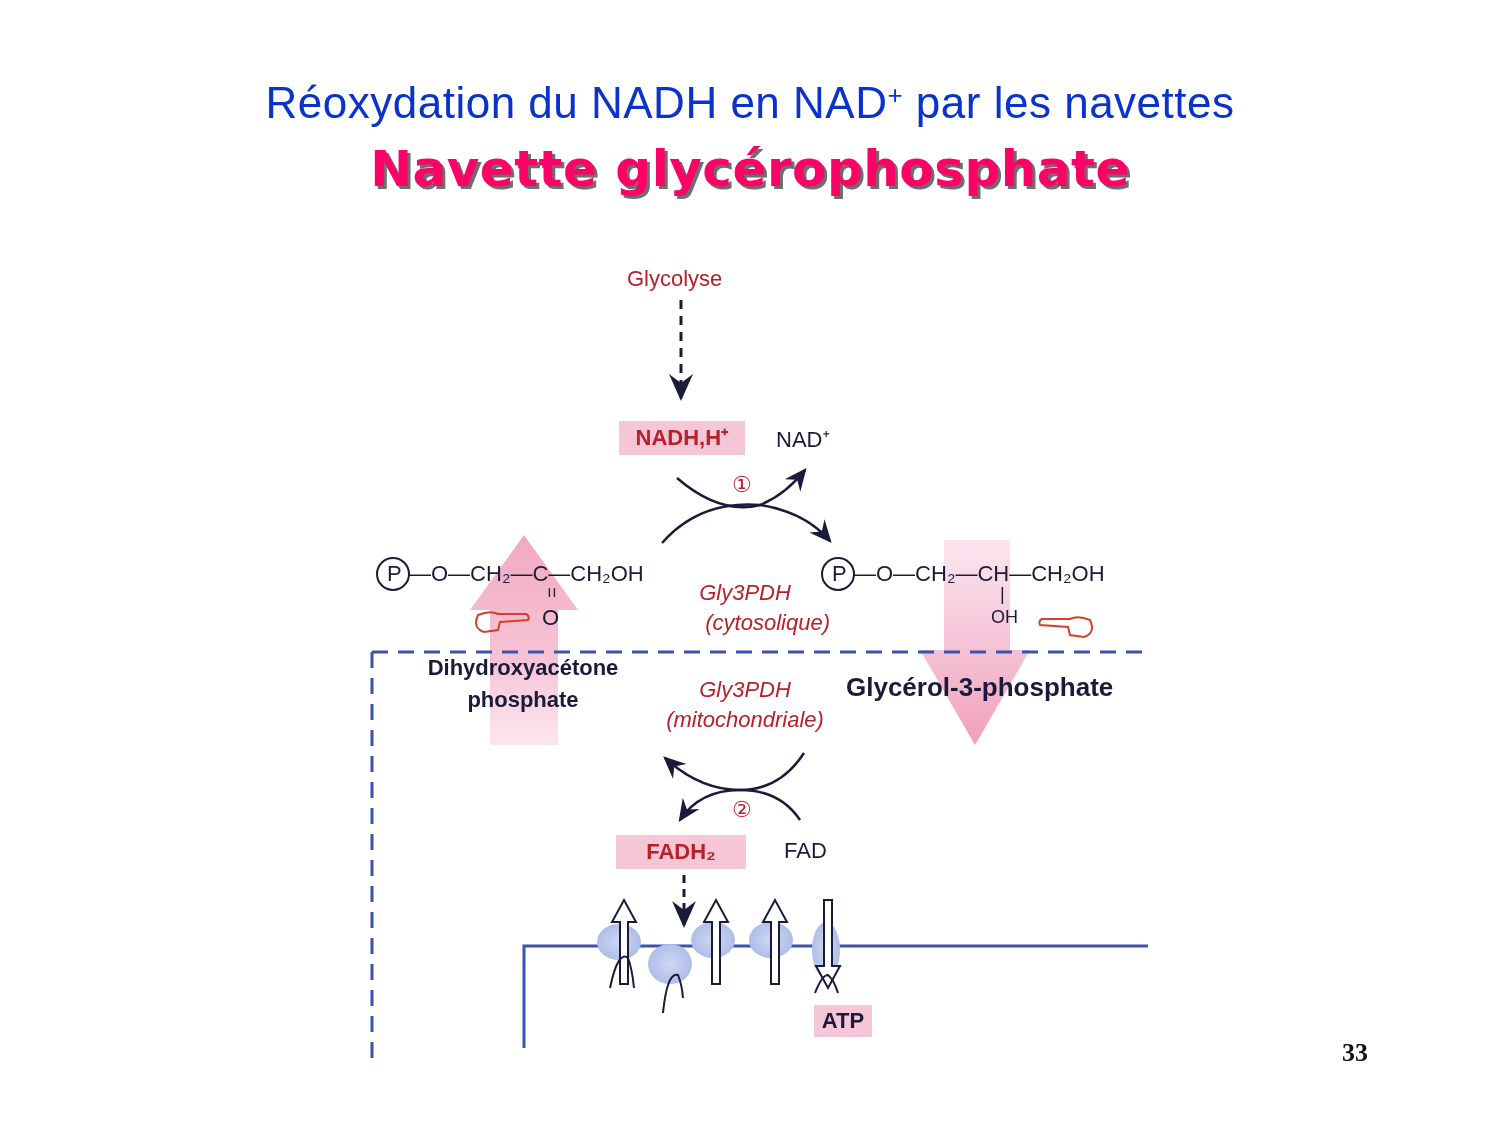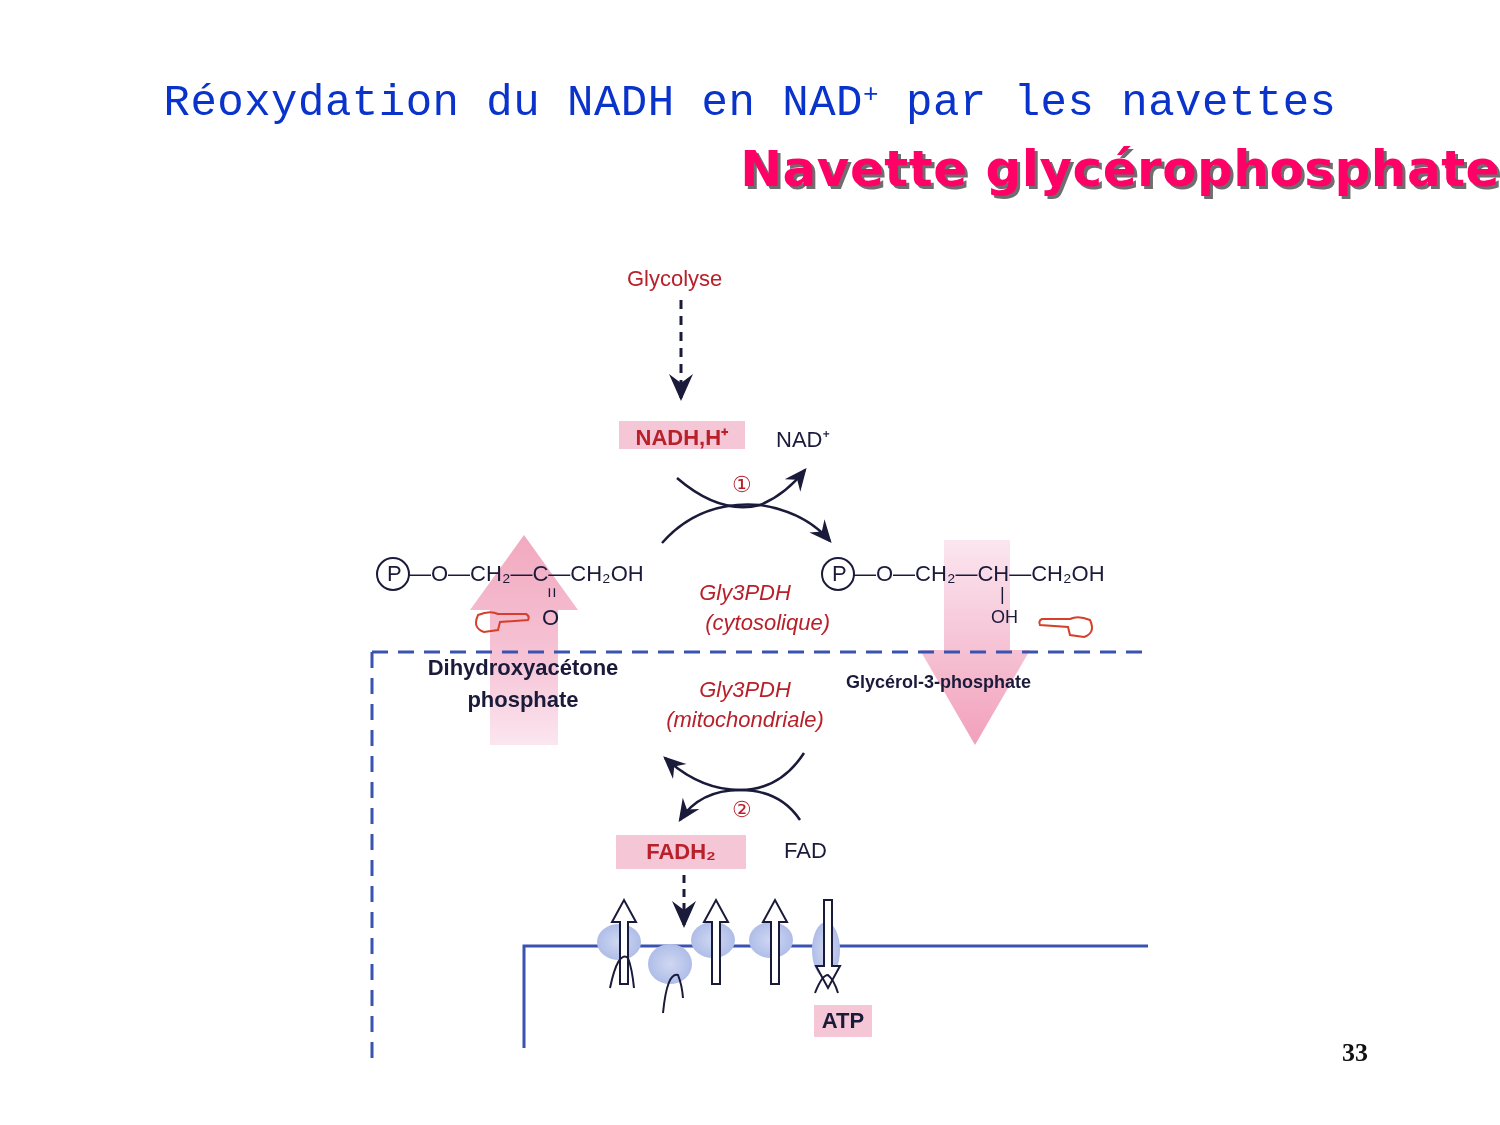--- a/index.html
+++ b/index.html
@@ -1,20 +1,20 @@
 <!DOCTYPE html>
 <html><head>
 <meta charset="utf-8">
 <style>
   html, body { margin:0; padding:0; background:#ffffff; }
   body { width:1500px; height:1125px; position:relative; overflow:hidden; font-family:"DejaVu Sans", sans-serif; }
   .abs { position:absolute; }
-  .title1 { left:0; width:1500px; top:78px; text-align:center; font-family:Liberation Mono, monospace; font-size:44px; color:#0a33cc; letter-spacing:0.5px; }
+  .title1 { left:0; width:1500px; top:78px; text-align:center; font-family:Liberation Sans, sans-serif; font-size:44px; color:#0a33cc; letter-spacing:0.5px; }
   .title1 sup { font-size:26px; vertical-align:top; position:relative; top:2px; }
-  .title2 { left:0; width:1500px; top:140px; text-align:right; font-family:"DejaVu Sans", sans-serif; font-weight:bold; font-size:50px; color:#ff0066; text-shadow:3px 3px 0 #6e6e6e; letter-spacing:0.5px; }
+  .title2 { left:0; width:1500px; top:140px; text-align:center; font-family:"DejaVu Sans", sans-serif; font-weight:bold; font-size:50px; color:#ff0066; text-shadow:3px 3px 0 #6e6e6e; letter-spacing:0.5px; }
   .lbl { font-family:"Liberation Sans", sans-serif; }
   .red { color:#b8202a; }
   .dark { color:#1a1a3a; }
   .pinkbox { background:#f5c6d6; }
   .ital { font-style:italic; }
   .bold { font-weight:bold; }
   .pageno { font-family:"Liberation Serif", serif; font-size:26px; color:#111; }
   svg { position:absolute; left:0; top:0; }
 </style>
 </head>
@@ -100,42 +100,42 @@
   <g fill="none" stroke="#d6402a" stroke-width="2">
     <path d="M478,615 Q472,628 484,632 L498,630 L500,622 L528,620 Q530,616 526,614 L498,614 Q490,610 478,615 Z"></path>
   </g>
   <g fill="none" stroke="#d6402a" stroke-width="2">
     <path d="M1090,620 Q1096,633 1084,637 L1070,635 L1068,627 L1040,625 Q1038,621 1042,619 L1070,619 Q1078,615 1090,620 Z"></path>
   </g>
 </svg>
 
 <div class="abs lbl red" style="left:627px; top:266px; font-size:22px;">Glycolyse</div>
 
-<div class="abs lbl red bold pinkbox" style="left:619px; top:421px; width:126px; height:28px; font-size:22px; line-height:34px; text-align:center;">NADH,H⁺</div>
+<div class="abs lbl red bold pinkbox" style="left:619px; top:421px; width:126px; height:34px; font-size:22px; line-height:34px; text-align:center;">NADH,H⁺</div>
 <div class="abs lbl dark" style="left:776px; top:423px; font-size:22px;text-align:right;">NAD⁺</div>
 <div class="abs lbl red" style="left:732px; top:472px; font-size:22px;">①</div>
 
 <div class="abs lbl dark" style="left:387px; top:561px; font-size:22px;">P</div>
 <div class="abs lbl dark" style="left:409px; top:561px; font-size:22px; white-space:nowrap;">—O—CH₂—C—CH₂OH</div>
 <div class="abs lbl dark" style="left:546px; top:582px; font-size:18px; transform:rotate(90deg);">=</div>
 <div class="abs lbl dark" style="left:542px; top:605px; font-size:22px;">O</div>
 
 <div class="abs lbl dark" style="left:832px; top:561px; font-size:22px;">P</div>
 <div class="abs lbl dark" style="left:854px; top:561px; font-size:22px; white-space:nowrap;">—O—CH₂—CH—CH₂OH</div>
 <div class="abs lbl dark" style="left:1000px; top:584px; font-size:18px;">|</div>
 <div class="abs lbl dark" style="left:991px; top:607px; font-size:18px;">OH</div>
 
 <div class="abs lbl red ital" style="left:660px; top:580px; width:170px; text-align:center; font-size:22px;">Gly3PDH</div>
 <div class="abs lbl red ital" style="left:660px; top:610px; width:170px; text-align:right; font-size:22px;">(cytosolique)</div>
 <div class="abs lbl red ital" style="left:640px; top:677px; width:210px; text-align:center; font-size:22px;">Gly3PDH</div>
 <div class="abs lbl red ital" style="left:640px; top:707px; width:210px; text-align:center; font-size:22px;">(mitochondriale)</div>
 
 <div class="abs lbl dark bold" style="left:400px; top:655px; width:246px; text-align:center; font-size:22px;">Dihydroxyacétone</div>
 <div class="abs lbl dark bold" style="left:400px; top:687px; width:246px; text-align:center; font-size:22px;">phosphate</div>
-<div class="abs lbl dark bold" style="left:846px; top:672px; font-size:18px; white-space:nowrap;">Glycérol-3-phosphate</div>
+<div class="abs lbl dark bold" style="left:846px; top:672px; font-size:26px; white-space:nowrap;">Glycérol-3-phosphate</div>
 
 <div class="abs lbl red" style="left:732px; top:797px; font-size:22px;">②</div>
 <div class="abs lbl red bold pinkbox" style="left:616px; top:835px; width:130px; height:34px; font-size:22px; line-height:34px; text-align:center;">FADH₂</div>
 <div class="abs lbl dark" style="left:784px; top:838px; font-size:22px;">FAD</div>
 
 <div class="abs lbl dark bold pinkbox" style="left:814px; top:1005px; width:58px; height:32px; font-size:22px; line-height:32px; text-align:center;">ATP</div>
 
 <div class="abs pageno" style="left:1342px; top:1038px;font-weight:bold;">33</div>
 
 </body></html>

